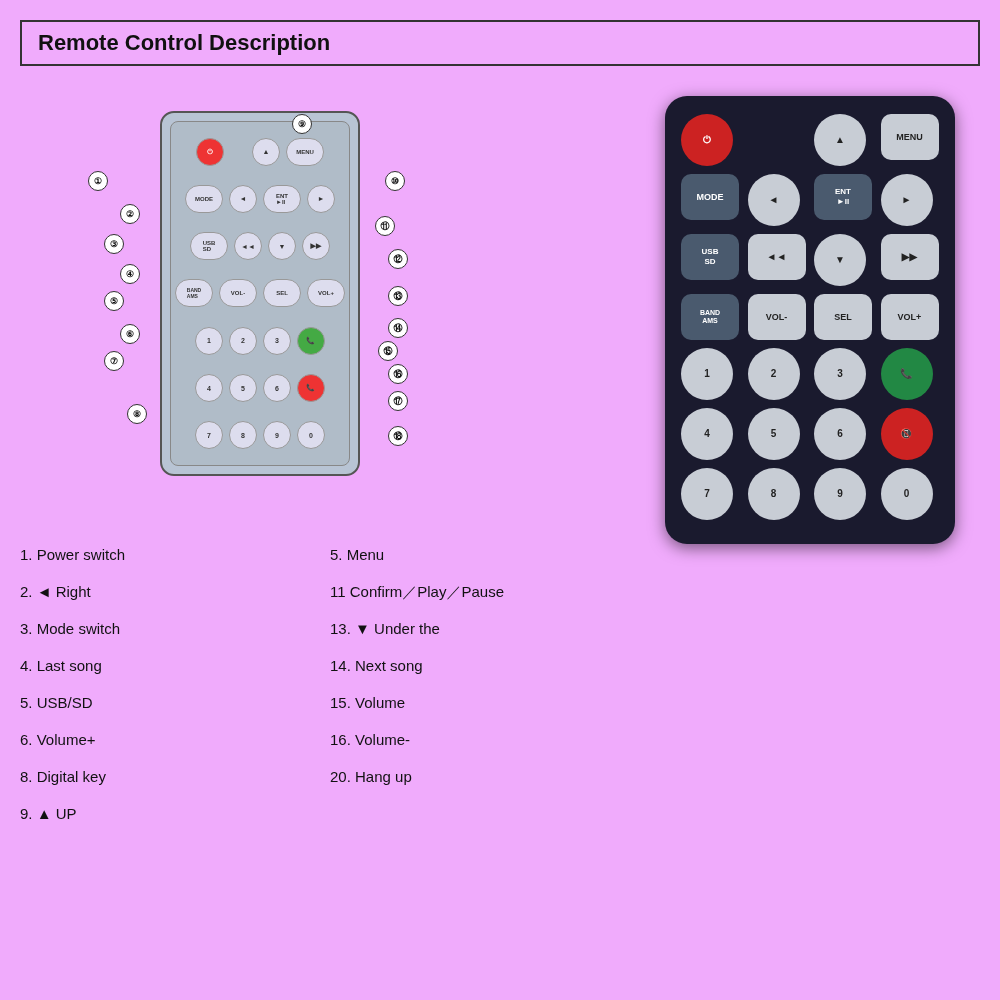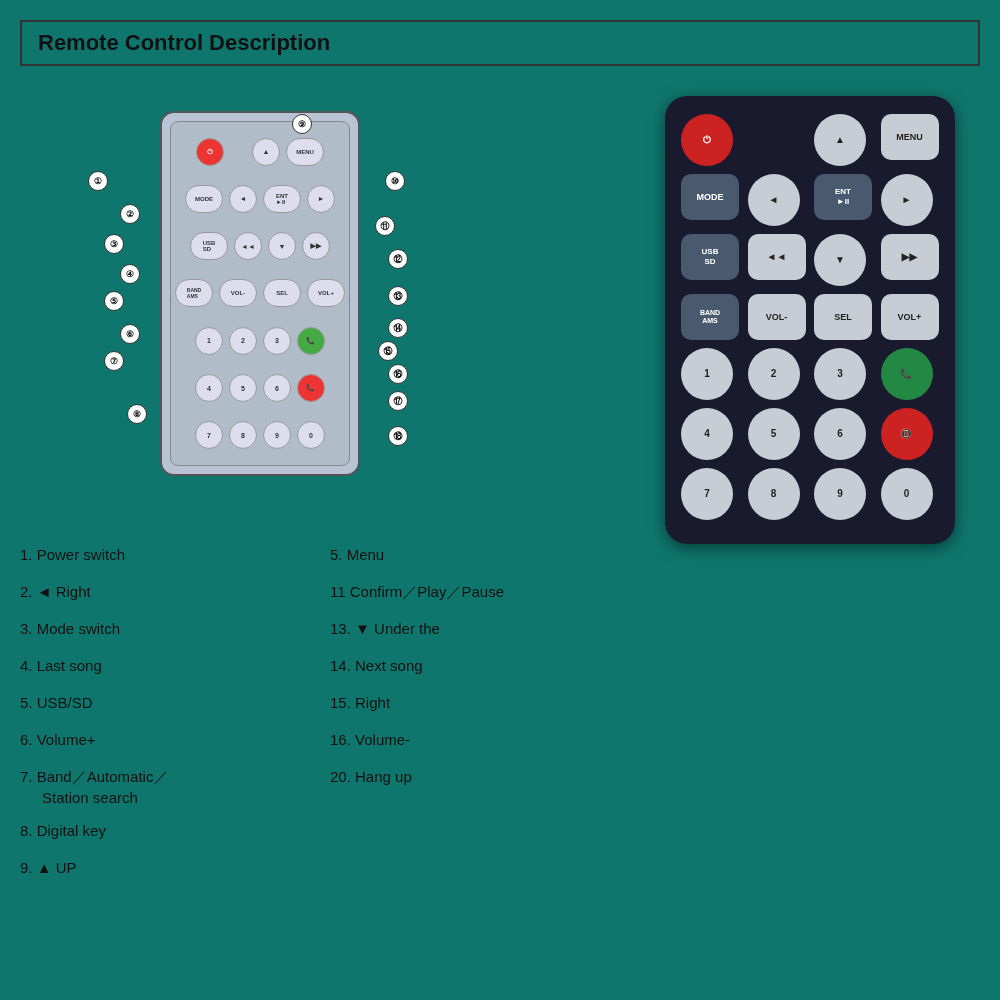--- a/index.html
+++ b/index.html
@@ -6,21 +6,21 @@
     body {
       width: 1000px;
       height: 1000px;
       background: #f0f0f0;
       font-family: Arial, sans-serif;
       overflow: hidden;
     }
     .main-container {
       width: 1000px;
       height: 1000px;
-      background: #0f766e;
+      background: #f0abfc;
       display: flex;
       flex-direction: column;
       padding: 20px;
     }
     .title-box {
       border: 2px solid #333;
       padding: 8px 16px;
       display: inline-block;
       margin-bottom: 20px;
       font-size: 22px;
@@ -249,24 +249,20 @@
             <span>Last song</span>
           </div>
           <div class="desc-item">
             <span>5.</span>
             <span>USB/SD</span>
           </div>
           <div class="desc-item">
             <span>6.</span>
             <span>Volume+</span>
           </div>
-          <div class="desc-item multiline">
-            <div><span>7.</span> Band／Automatic／</div>
-            <div style="padding-left:22px;">Station search</div>
-          </div>
           <div class="desc-item">
             <span>8.</span>
             <span>Digital key</span>
           </div>
           <div class="desc-item">
             <span>9.</span>
             <span>▲ UP</span>
           </div>
         </div>
 
@@ -282,21 +278,21 @@
           <div class="desc-item">
             <span>13.</span>
             <span>▼ Under the</span>
           </div>
           <div class="desc-item">
             <span>14.</span>
             <span>Next song</span>
           </div>
           <div class="desc-item">
             <span>15.</span>
-            <span>Right</span>
+            <span>Volume</span>
           </div>
           <div class="desc-item">
             <span>16.</span>
             <span>Volume-</span>
           </div>
           <div class="desc-item">
             <span>20.</span>
             <span>Hang up</span>
           </div>
         </div>

